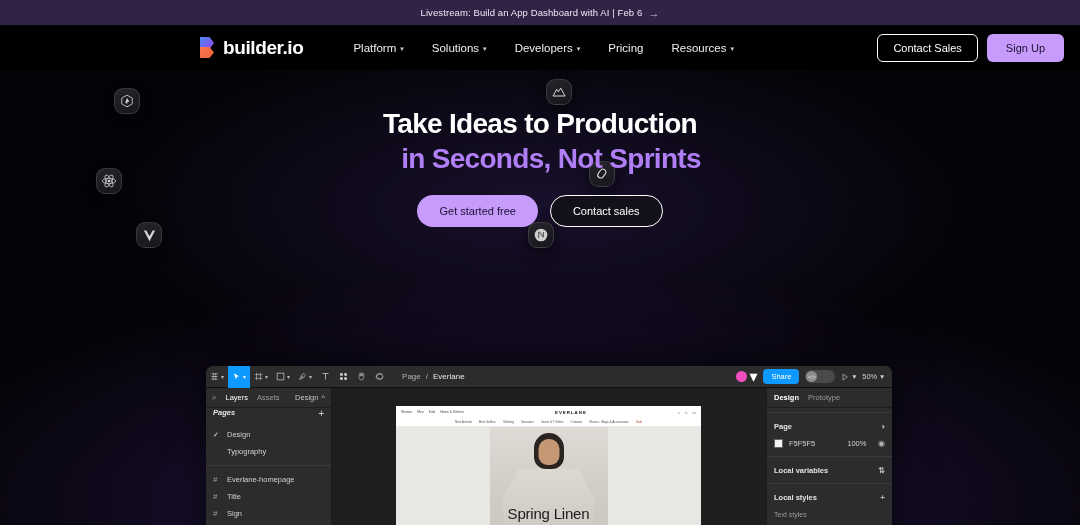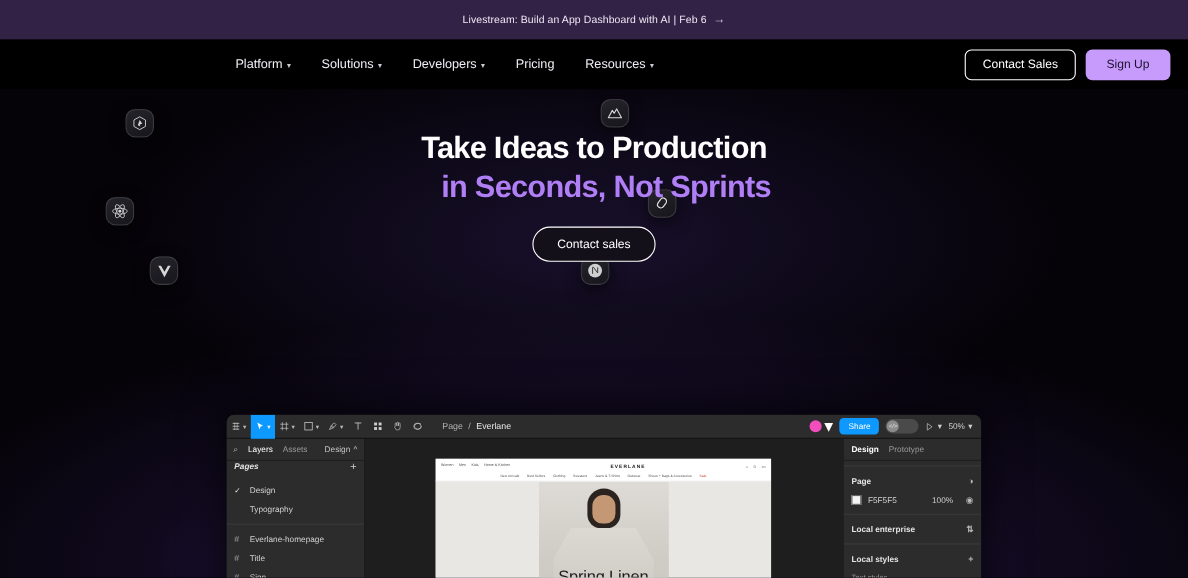--- a/index.html
+++ b/index.html
@@ -1,21 +1,21 @@
 <!DOCTYPE html>
 <html><head>
 <meta charset="utf-8">
 <style>
   * { margin:0; padding:0; box-sizing:border-box; }
   html,body { width:1080px; height:525px; overflow:hidden; background:#000; }
   body { font-family:"Liberation Sans", sans-serif; color:#fff; }
 
   
   #announce{
-    height:36px; background:#322246; display:flex; align-items:center;
+    height:25px; background:#322246; display:flex; align-items:center;
     justify-content:center; gap:6px; font-size:9.5px; letter-spacing:.1px;
     color:#efe9f7;
   }
   #announce .arrow{ font-size:11px; color:#cfc4e4; }
 
   
   #nav{
     height:45px; background:#000; display:flex; align-items:center;
     padding:0 16px 0 200px; gap:0;
   }
@@ -235,20 +235,27 @@
 </style>
 </head>
 <body>
 
 <div id="announce">
   <span>Livestream: Build an App Dashboard with AI | Feb 6</span>
   <span class="arrow">→</span>
 </div>
 
 <nav id="nav">
+  <div class="brand">
+    <span class="brand-mark">
+      <span class="top"></span>
+        <span class="bot"></span>
+    </span>
+    <span class="brand-text">builder.io</span>
+  </div>
 
   <div class="navlink">
     <span>Platform</span>
     <span class="chev">▾</span>
   </div>
   <div class="navlink">
     <span>Solutions</span>
     <span class="chev">▾</span>
   </div>
   <div class="navlink">
@@ -305,20 +312,21 @@
         <path d="M8.6 16.4V7.6h1.3l5.6 7.6V7.6" fill="none" stroke="#2a2a2a" stroke-width="1.2"></path>
       </svg>
   </div>
 
   <div id="hero-inner">
     <h1 class="hero-title">
       <span>Take Ideas to Production</span><br>
       <span class="accent">in Seconds, Not Sprints</span>
     </h1>
     <div id="cta">
+      <button class="cta-primary">Get started free</button>
       <button class="cta-secondary">Contact sales</button>
     </div>
   </div>
 
   <div id="editor">
 
     <div id="fig-toolbar">
       <div class="tb-item">
         <svg width="9" height="9" viewBox="0 0 24 24">
             <path d="M4 5h16M4 12h16M4 19h16" stroke="#cfcfcf" stroke-width="2"></path>
@@ -507,21 +515,21 @@
         <div class="rp-row">
           <span class="sw"></span>
           <span>F5F5F5</span>
           <span class="pct">100%</span>
           <span class="eye">◉</span>
         </div>
 
         <div class="rp-divline"></div>
 
         <div class="rp-sec">
-          <span>Local enterprise</span>
+          <span>Local variables</span>
           <span class="ico">⇅</span>
         </div>
 
         <div class="rp-divline"></div>
 
         <div class="rp-sec">
           <span>Local styles</span>
           <span class="ico">+</span>
         </div>
         <div class="rp-sub">Text styles</div>

